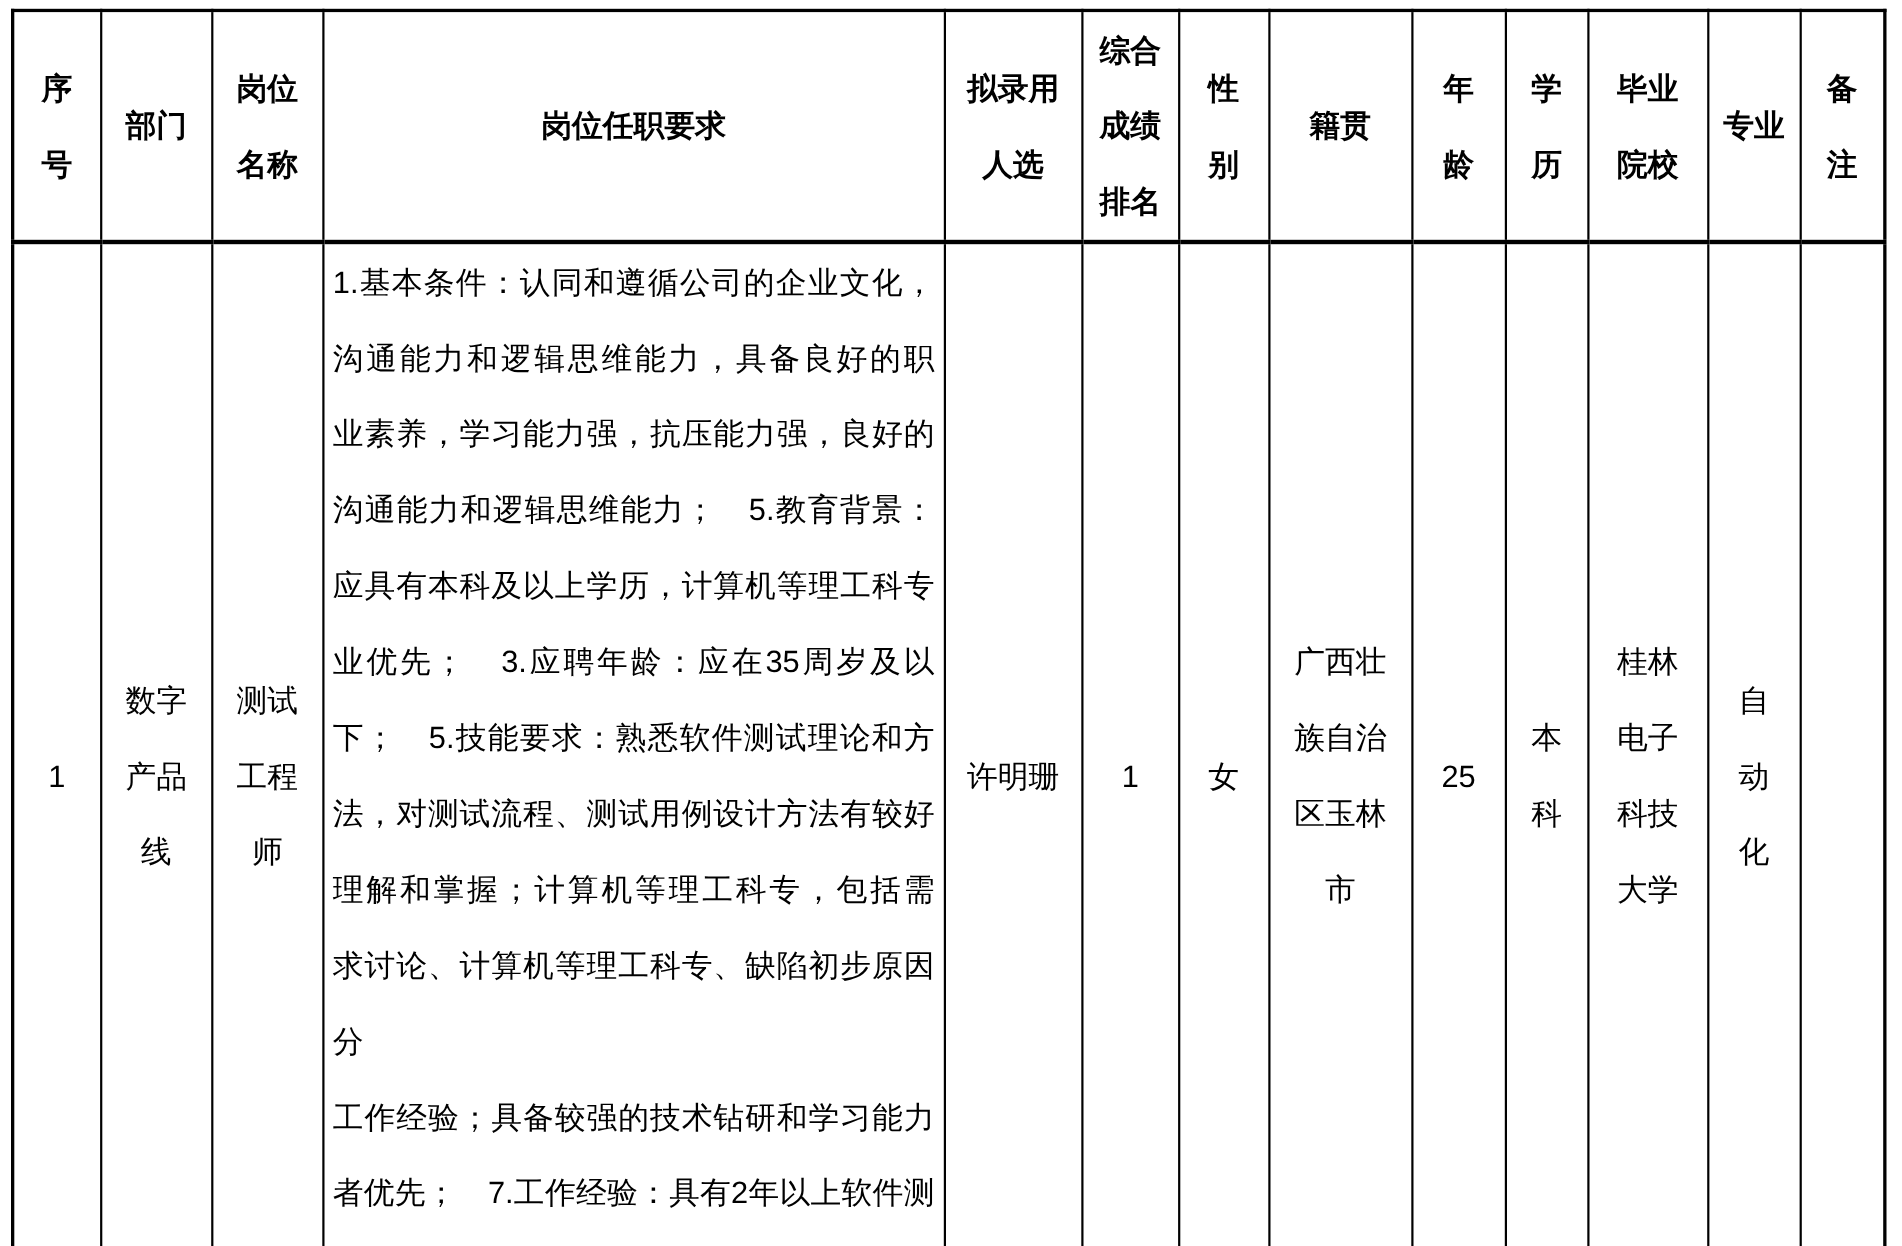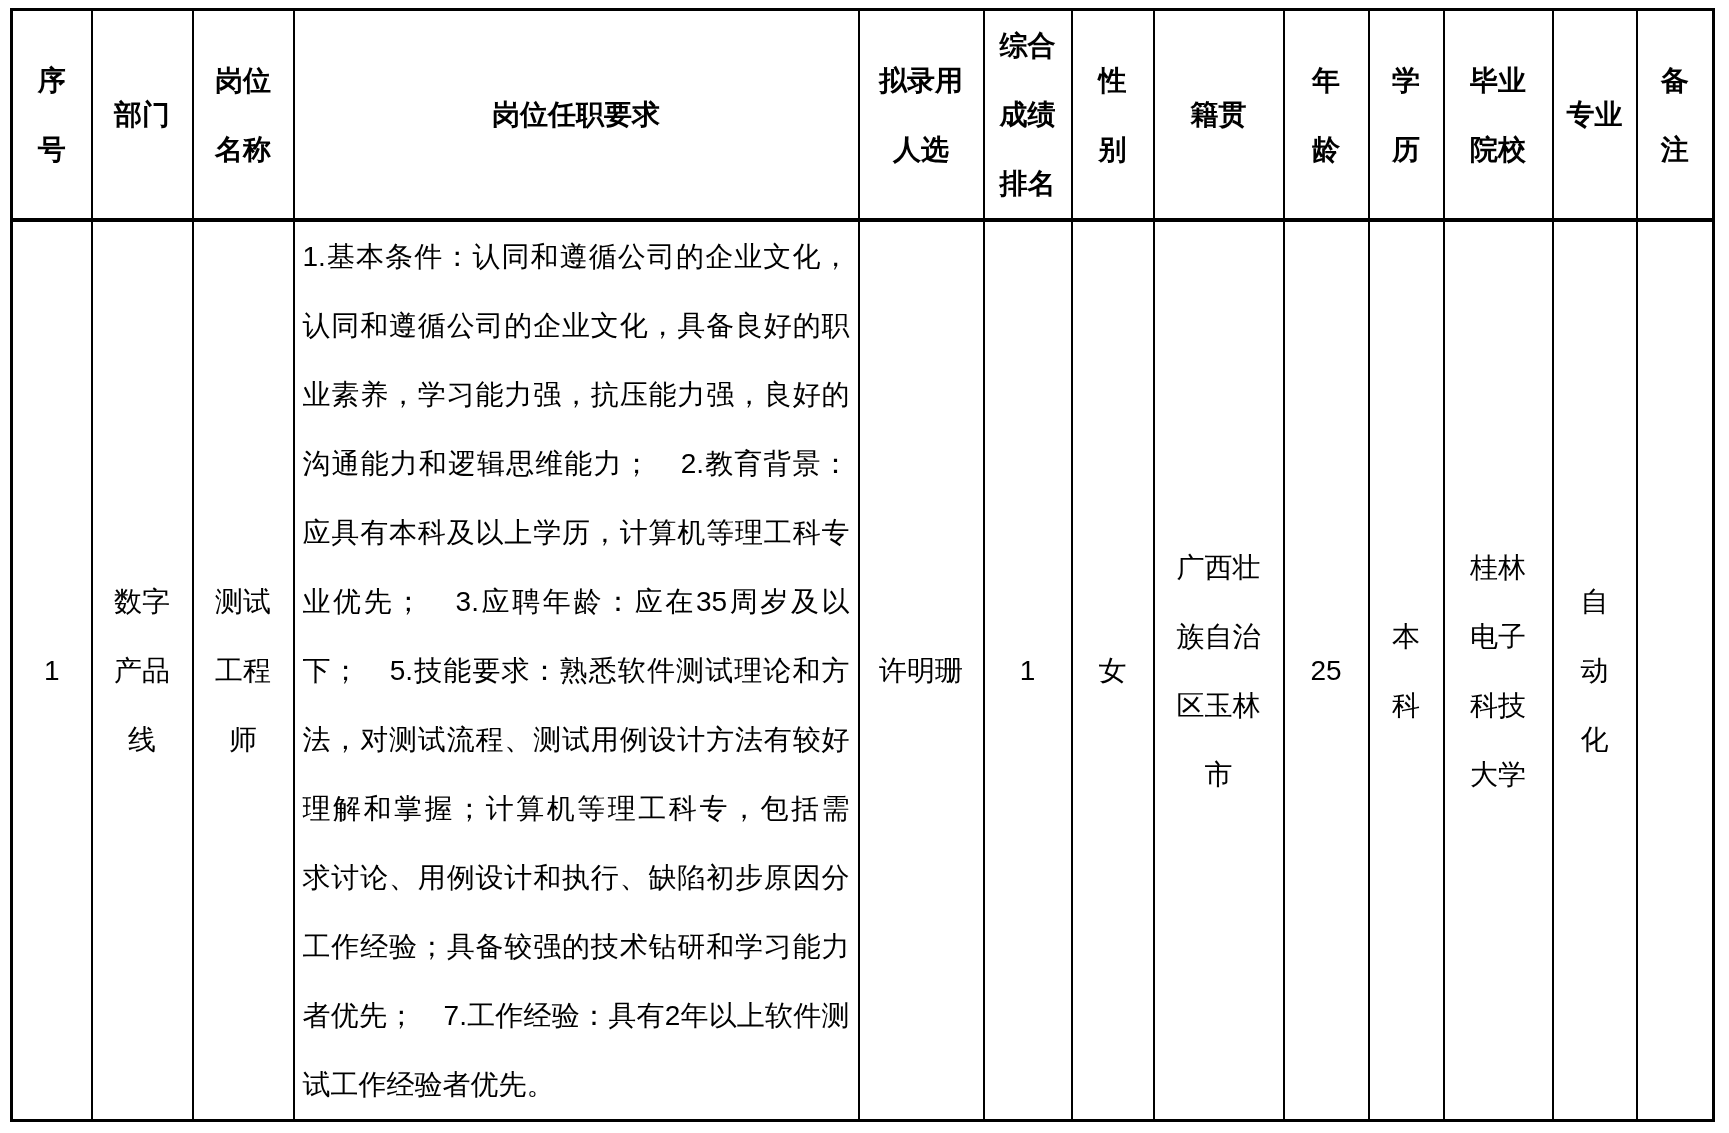--- a/index.html
+++ b/index.html
@@ -113,29 +113,29 @@
         <td>1</td>
         <td>数字
 产品
 线</td>
         <td>测试
 工程
 师</td>
         <td class="req-cell">
           <div>
               <div class="req-line">1.基本条件：认同和遵循公司的企业文化，</div>
-              <div class="req-line">认同和遵循公司的企业文化，具备良好的职</div>
+              <div class="req-line">沟通能力和逻辑思维能力，具备良好的职</div>
               <div class="req-line">业素养，学习能力强，抗压能力强，良好的</div>
-              <div class="req-line">沟通能力和逻辑思维能力；　2.教育背景：</div>
+              <div class="req-line">沟通能力和逻辑思维能力；　5.教育背景：</div>
               <div class="req-line">应具有本科及以上学历，计算机等理工科专</div>
               <div class="req-line">业优先；　3.应聘年龄：应在35周岁及以</div>
               <div class="req-line">下；　5.技能要求：熟悉软件测试理论和方</div>
               <div class="req-line">法，对测试流程、测试用例设计方法有较好</div>
               <div class="req-line">理解和掌握；计算机等理工科专，包括需</div>
-              <div class="req-line">求讨论、用例设计和执行、缺陷初步原因分</div>
+              <div class="req-line">求讨论、计算机等理工科专、缺陷初步原因分</div>
               <div class="req-line">工作经验；具备较强的技术钻研和学习能力</div>
               <div class="req-line">者优先；　7.工作经验：具有2年以上软件测</div>
               <div class="req-line last">试工作经验者优先。</div>
             </div>
         </td>
         <td>许明珊</td>
         <td>1</td>
         <td>女</td>
         <td>广西壮
 族自治

